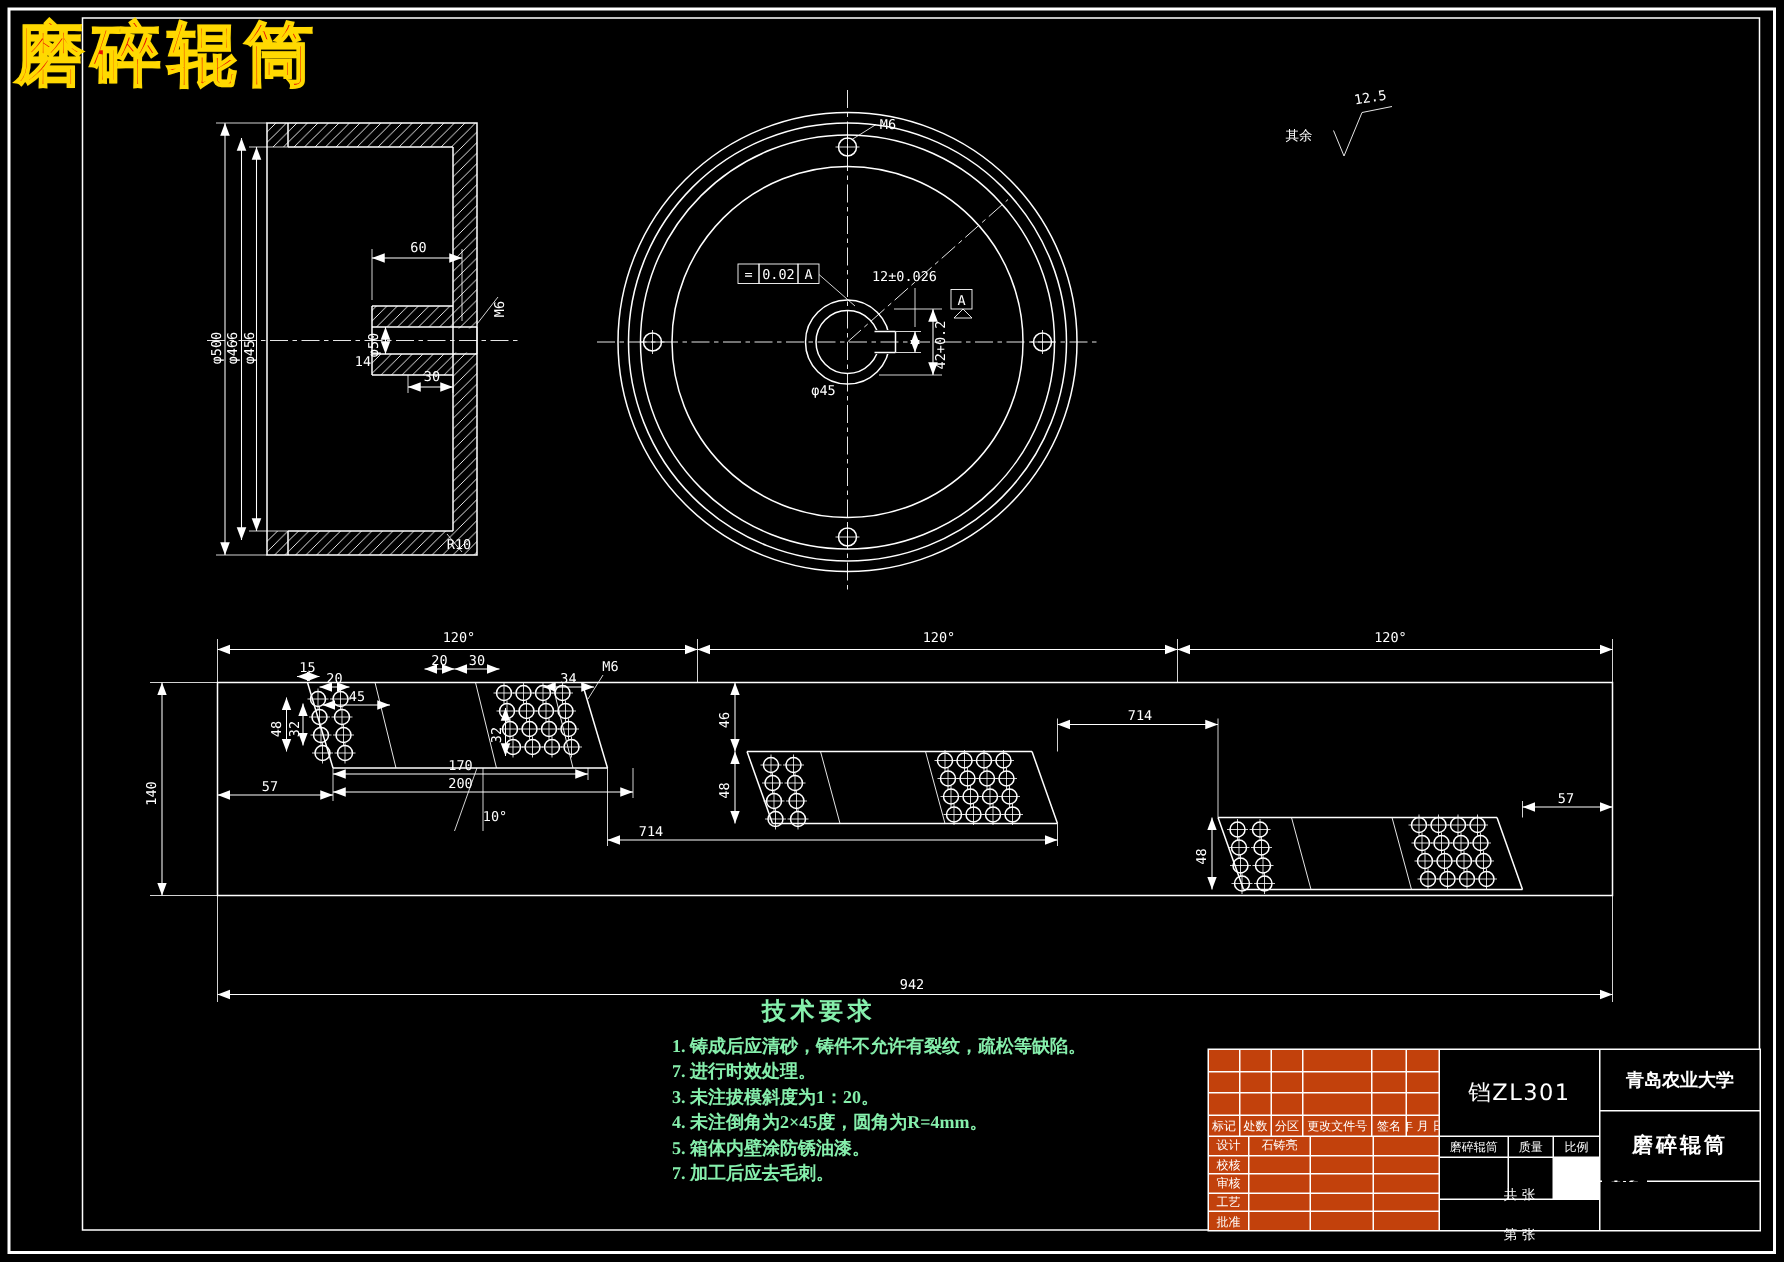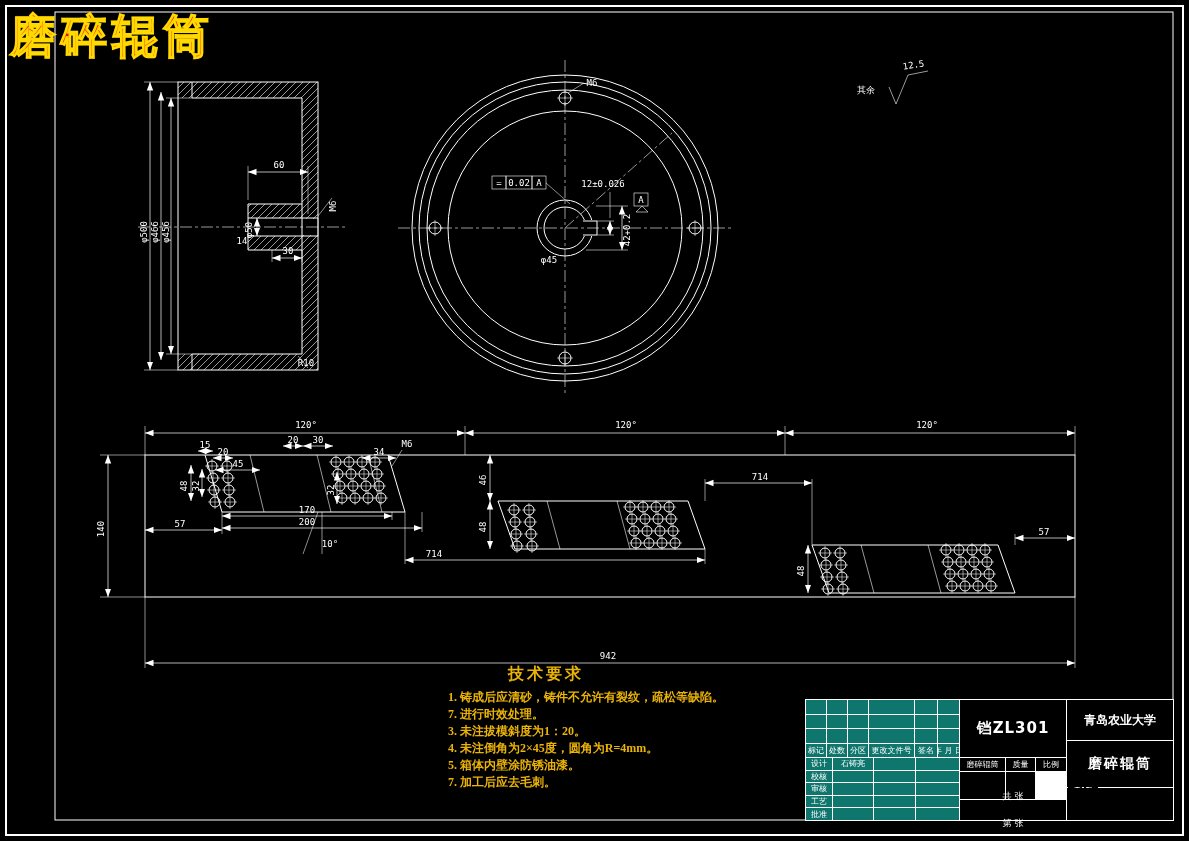--- a/index.html
+++ b/index.html
@@ -8,34 +8,34 @@
   svg{position:absolute;left:0;top:0;}
   .ln{stroke:#fff;stroke-width:1;fill:none;}
   .lnthin{stroke:#fff;stroke-width:0.6;fill:none;}
   .cl{stroke:#fff;stroke-width:0.6;fill:none;stroke-dasharray:12 3 3 3;}
   .ext{stroke:#fff;stroke-width:0.55;fill:none;}
   .dim-line{stroke:#fff;stroke-width:0.7;fill:none;marker-start:url(#arw);marker-end:url(#arw);}
   text.dim{fill:#fff;font-family:"DejaVu Sans Mono",monospace;font-size:9px;text-anchor:middle;}
   #main-title{position:absolute;left:10px;top:6px;z-index:6;font-family:"DejaVu Serif",serif;
       font-weight:bold;font-size:46px;letter-spacing:5px;color:#e81000;
       -webkit-text-stroke:1.2px #ffd900;text-shadow:0 0 1px #ffd900;}
-  #tech{position:absolute;left:448px;top:664px;color:#eab308;z-index:4;}
+  #tech{position:absolute;left:448px;top:664px;color:#86efac;z-index:4;}
   #tech-title{font-size:16px;font-weight:bold;letter-spacing:3px;margin-left:60px;margin-bottom:4px;}
   .tech-item{font-size:12px;line-height:17px;white-space:nowrap;font-weight:bold;font-family:Liberation Serif, serif;}
   #titleblock{position:absolute;left:806px;top:700px;width:367px;height:120px;background:#fff;
       outline:1.5px solid #fff;z-index:4;color:#fff;}
   #rev-grid{position:absolute;left:0;top:0;width:153px;height:57px;display:grid;
       grid-template-columns:20px 20px 20px 45px 22px 21px;grid-auto-rows:1fr;gap:1px;}
   #roles-grid{position:absolute;left:0;top:58px;width:153px;height:62px;display:grid;
       grid-template-columns:26px 40px 41px 43px;grid-auto-rows:1fr;gap:1px;}
-  .tb-cell{background:#0f766e;color:#fff;font-size:8px;display:flex;align-items:center;
+  .tb-cell{background:#c2410c;color:#fff;font-size:8px;display:flex;align-items:center;
       justify-content:center;overflow:hidden;white-space:nowrap;}
   .tb-abs{position:absolute;background:#000;color:#fff;display:flex;align-items:center;
       justify-content:center;font-size:9px;white-space:nowrap;}
-  #cell-dno{left:154px;top:0;width:106px;height:57px;font-size:15px;font-weight:bold;letter-spacing:1px;}
+  #cell-dno{left:154px;top:0;width:106px;height:57px;font-size:15px;font-weight:normal;letter-spacing:1px;}
   #cell-stage{left:154px;top:58px;width:45px;height:13px;font-size:8px;}
   #cell-mass{left:200px;top:58px;width:29px;height:13px;font-size:8px;}
   #cell-scalelabel{left:230px;top:58px;width:30px;height:13px;font-size:8px;text-align:right;}
   #cell-stagev{left:154px;top:72px;width:45px;height:27px;}
   #cell-massv{left:200px;top:72px;width:29px;height:27px;}
   #cell-scalev{left:230px;top:72px;width:30px;height:27px;font-size:11px;font-weight:bold;margin-left:32px;}
   #cell-sheet{left:154px;top:100px;width:106px;height:20px;gap:14px;font-size:9px;flex-direction:column;}
   #cell-org{left:261px;top:0;width:106px;height:40px;font-size:12px;font-weight:bold;}
   #cell-part{left:261px;top:41px;width:106px;height:46px;font-size:14px;font-weight:bold;letter-spacing:2px;}
   #cell-extra{left:261px;top:88px;width:106px;height:32px;}

